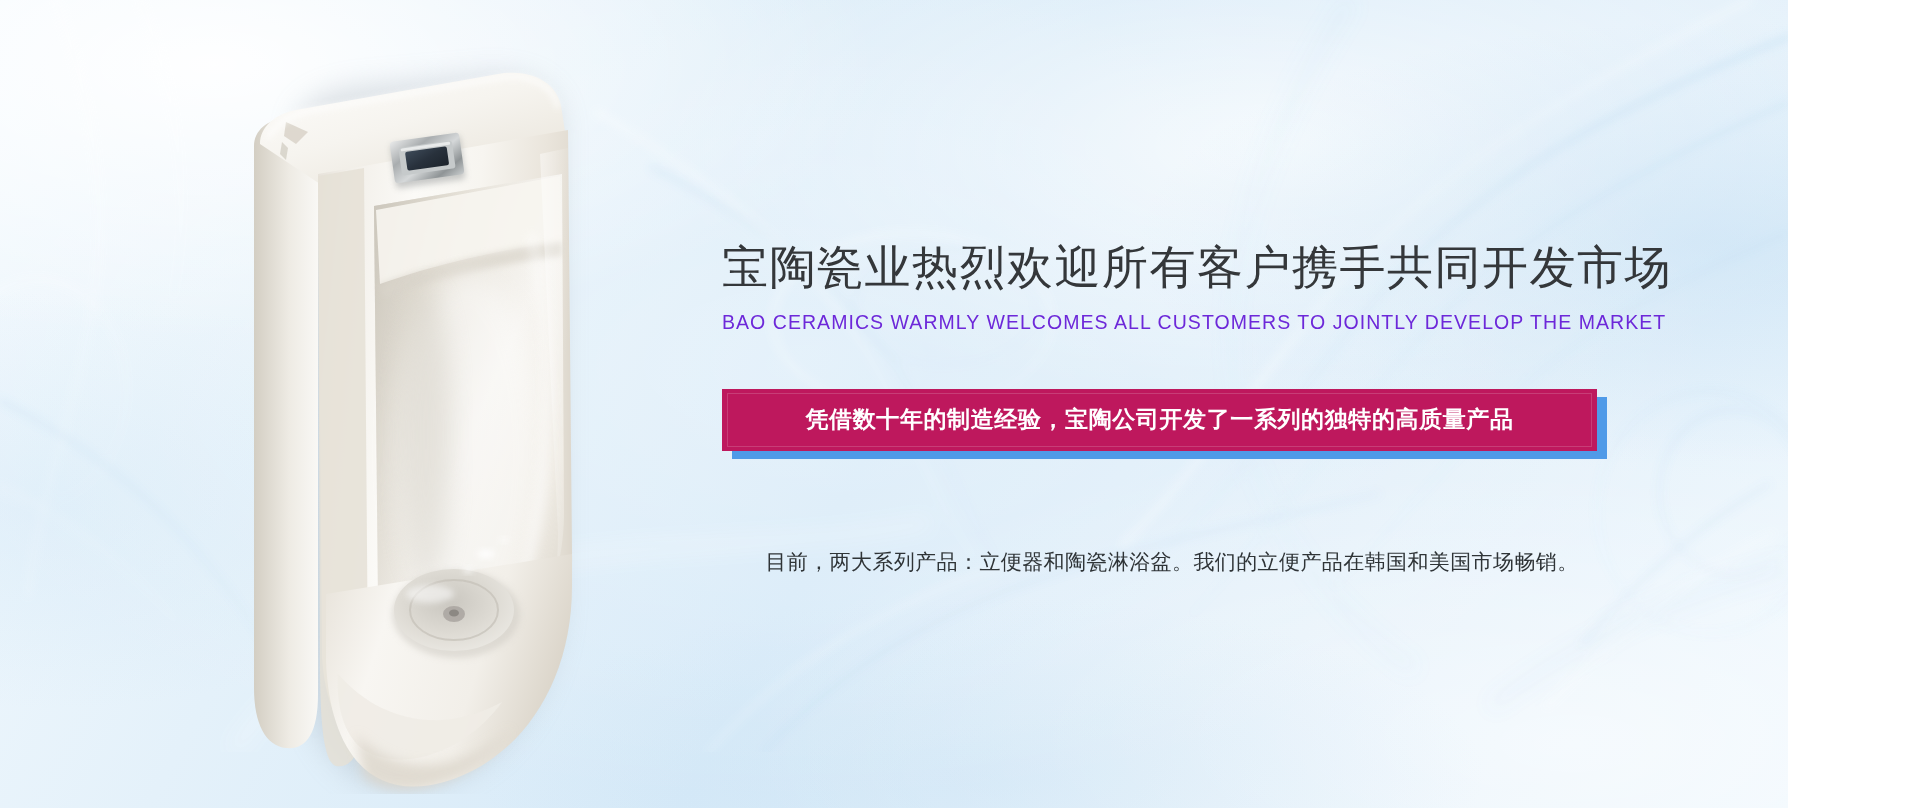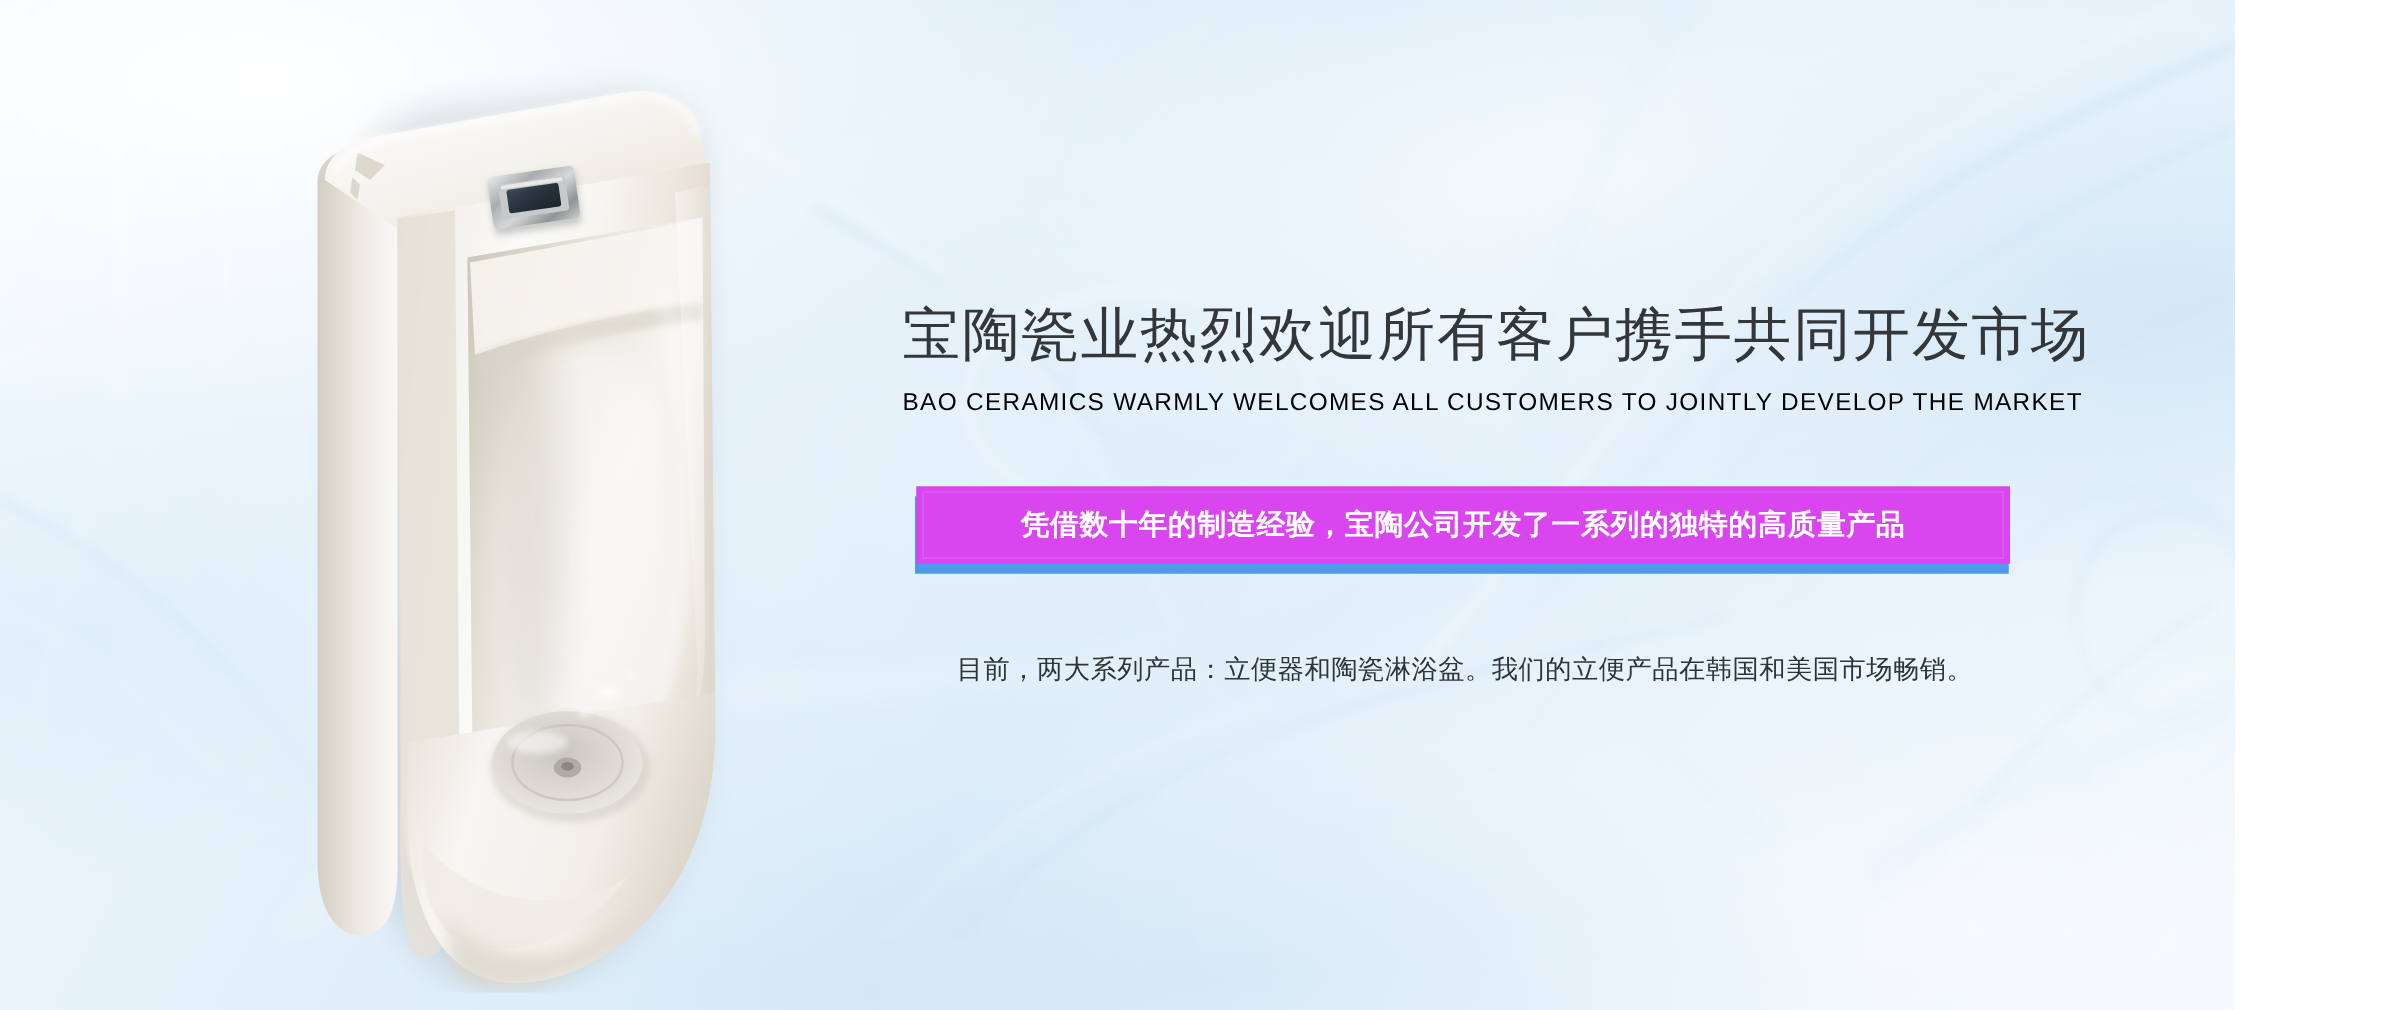--- a/index.html
+++ b/index.html
@@ -67,43 +67,43 @@
     text-align: center;
     white-space: nowrap;
   }
 
   .subheadline {
     margin-top: 17px;
     font-size: 19.5px;
     line-height: 1.2;
     font-weight: 400;
     letter-spacing: 1.05px;
-    color: #000000;
+    color: #6d28d9;
     text-align: center;
     white-space: nowrap;
   }
 
   
   .ribbon-wrap {
     position: relative;
     margin-top: 54px;
     width: 875px;
     height: 62px;
   }
   .ribbon-shadow {
     position: absolute;
     left: 10px; top: 8px;
     width: 875px; height: 62px;
     background: #4f9ae8;
   }
   .ribbon {
     position: absolute;
-    left: 11px; top: 0;
+    left: 0; top: 0;
     width: 875px; height: 62px;
-    background: #d946ef;
+    background: #be185d;
     display: flex;
     align-items: center;
     justify-content: center;
   }
   .ribbon-inner-line {
     position: absolute;
     left: 5px; top: 4px; right: 5px; bottom: 4px;
     border: 1px solid rgba(255,255,255,0.16);
     pointer-events: none;
   }
@@ -111,21 +111,21 @@
     position: relative;
     font-size: 23px;
     font-weight: 700;
     letter-spacing: 0.6px;
     color: #ffffff;
     white-space: nowrap;
     z-index: 2;
   }
 
   .body-copy {
-    margin-top: 70px;
+    margin-top: 96px;
     font-size: 21px;
     line-height: 1.45;
     letter-spacing: 0.4px;
     color: #2f3437;
     text-align: center;
     white-space: nowrap;
   }
 </style>
 </head>
 <body>

